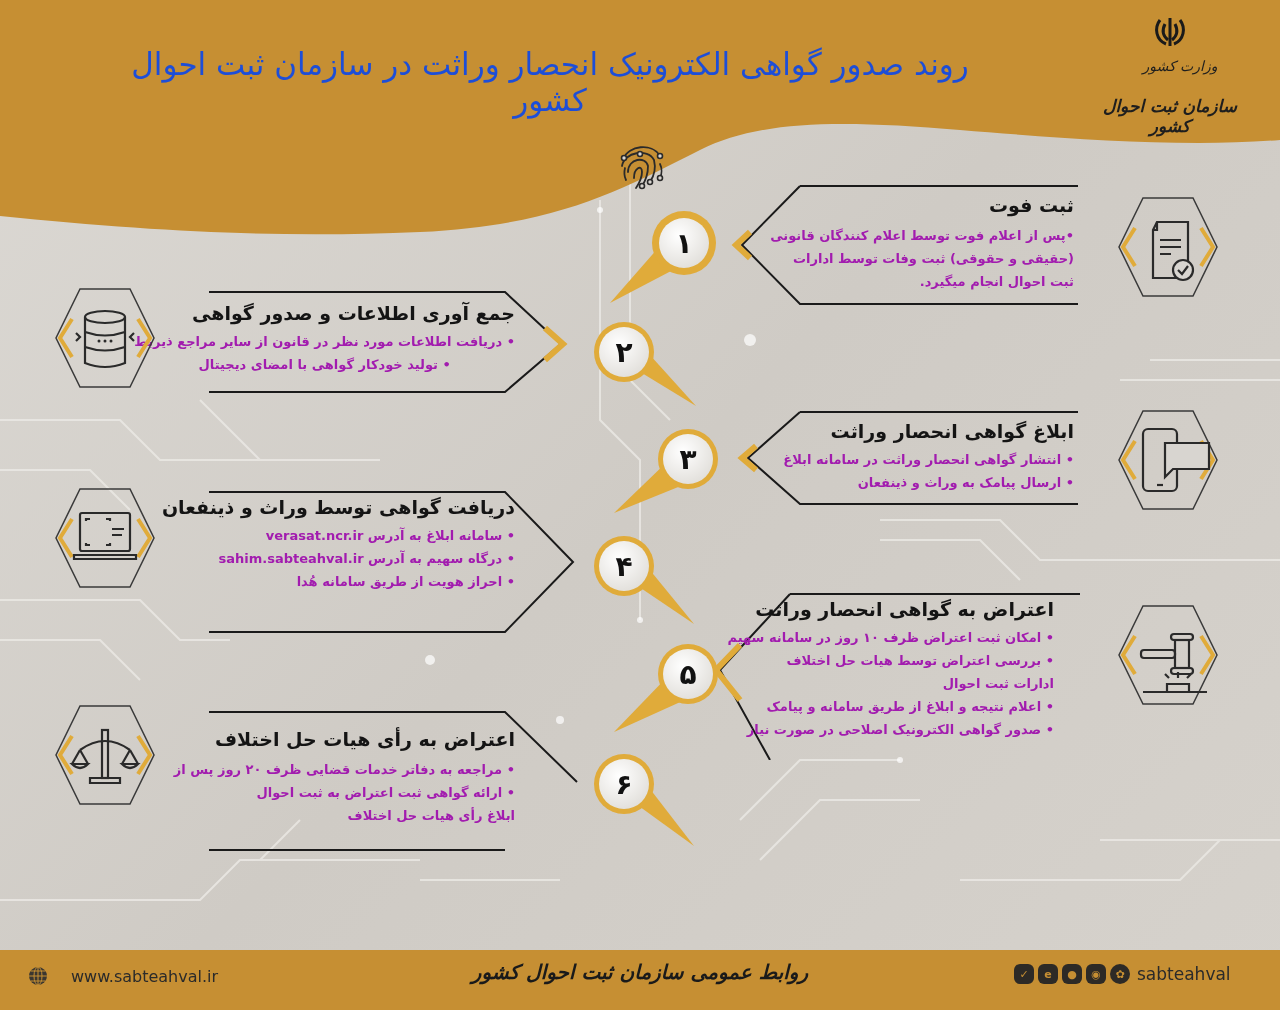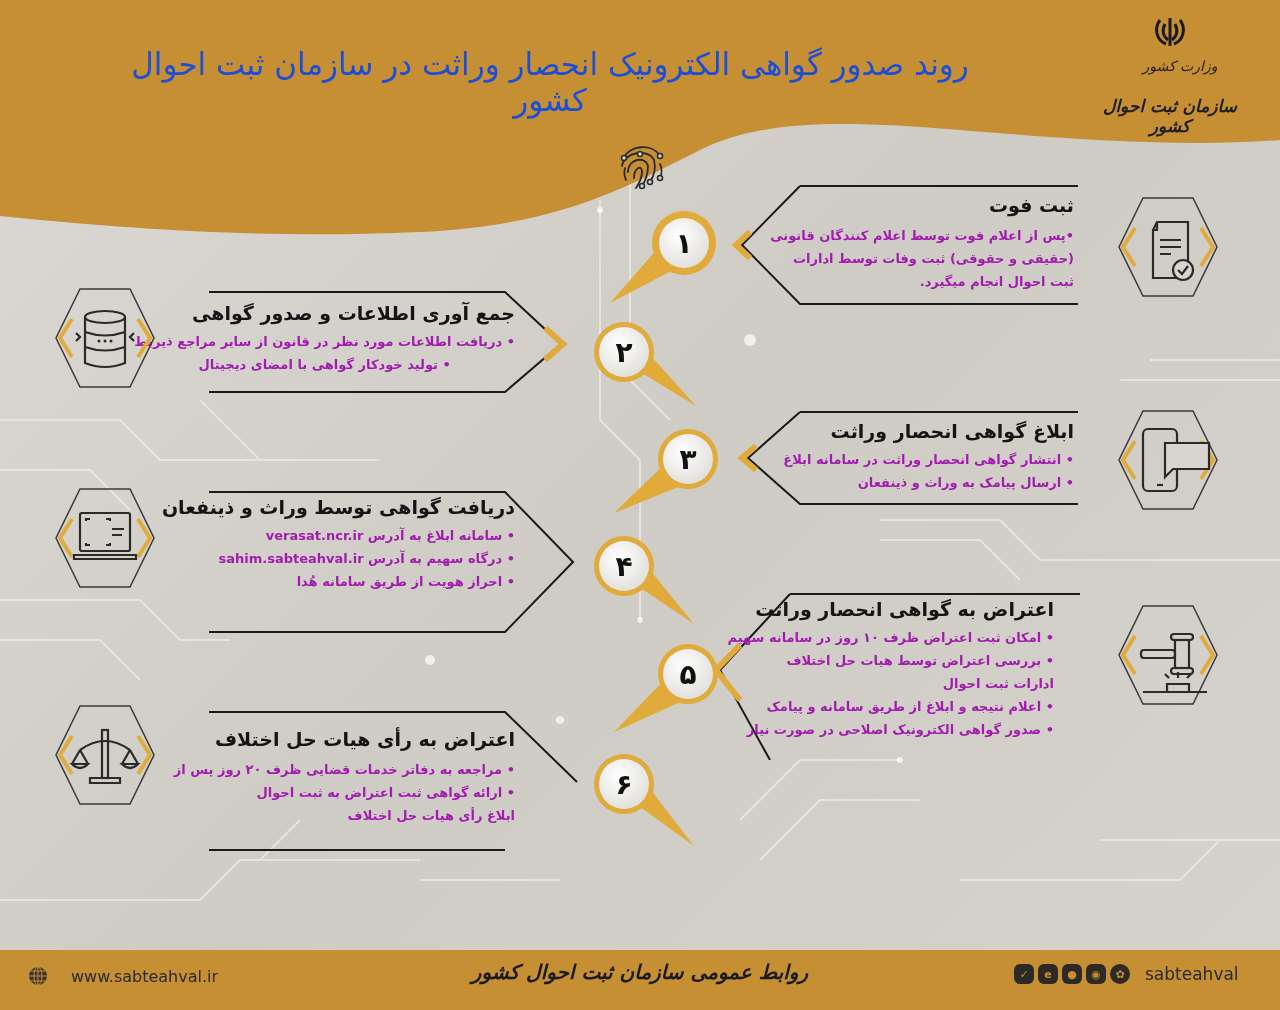--- a/index.html
+++ b/index.html
@@ -322,14 +322,14 @@
   </svg>
   <span>www.sabteahval.ir</span>
 </div>
 <div class="f-center">روابط عمومی سازمان ثبت احوال کشور</div>
 <div class="f-right">
   <span class="social">✓</span>
   <span class="social">e</span>
   <span class="social">●</span>
   <span class="social">◉</span>
   <span class="social" style="border-radius:50%;">✿</span>
-  <span style="margin-left:11px;">sabteahval</span>
+  <span style="margin-left:3px;">sabteahval</span>
 </div>
 
 </body></html>

